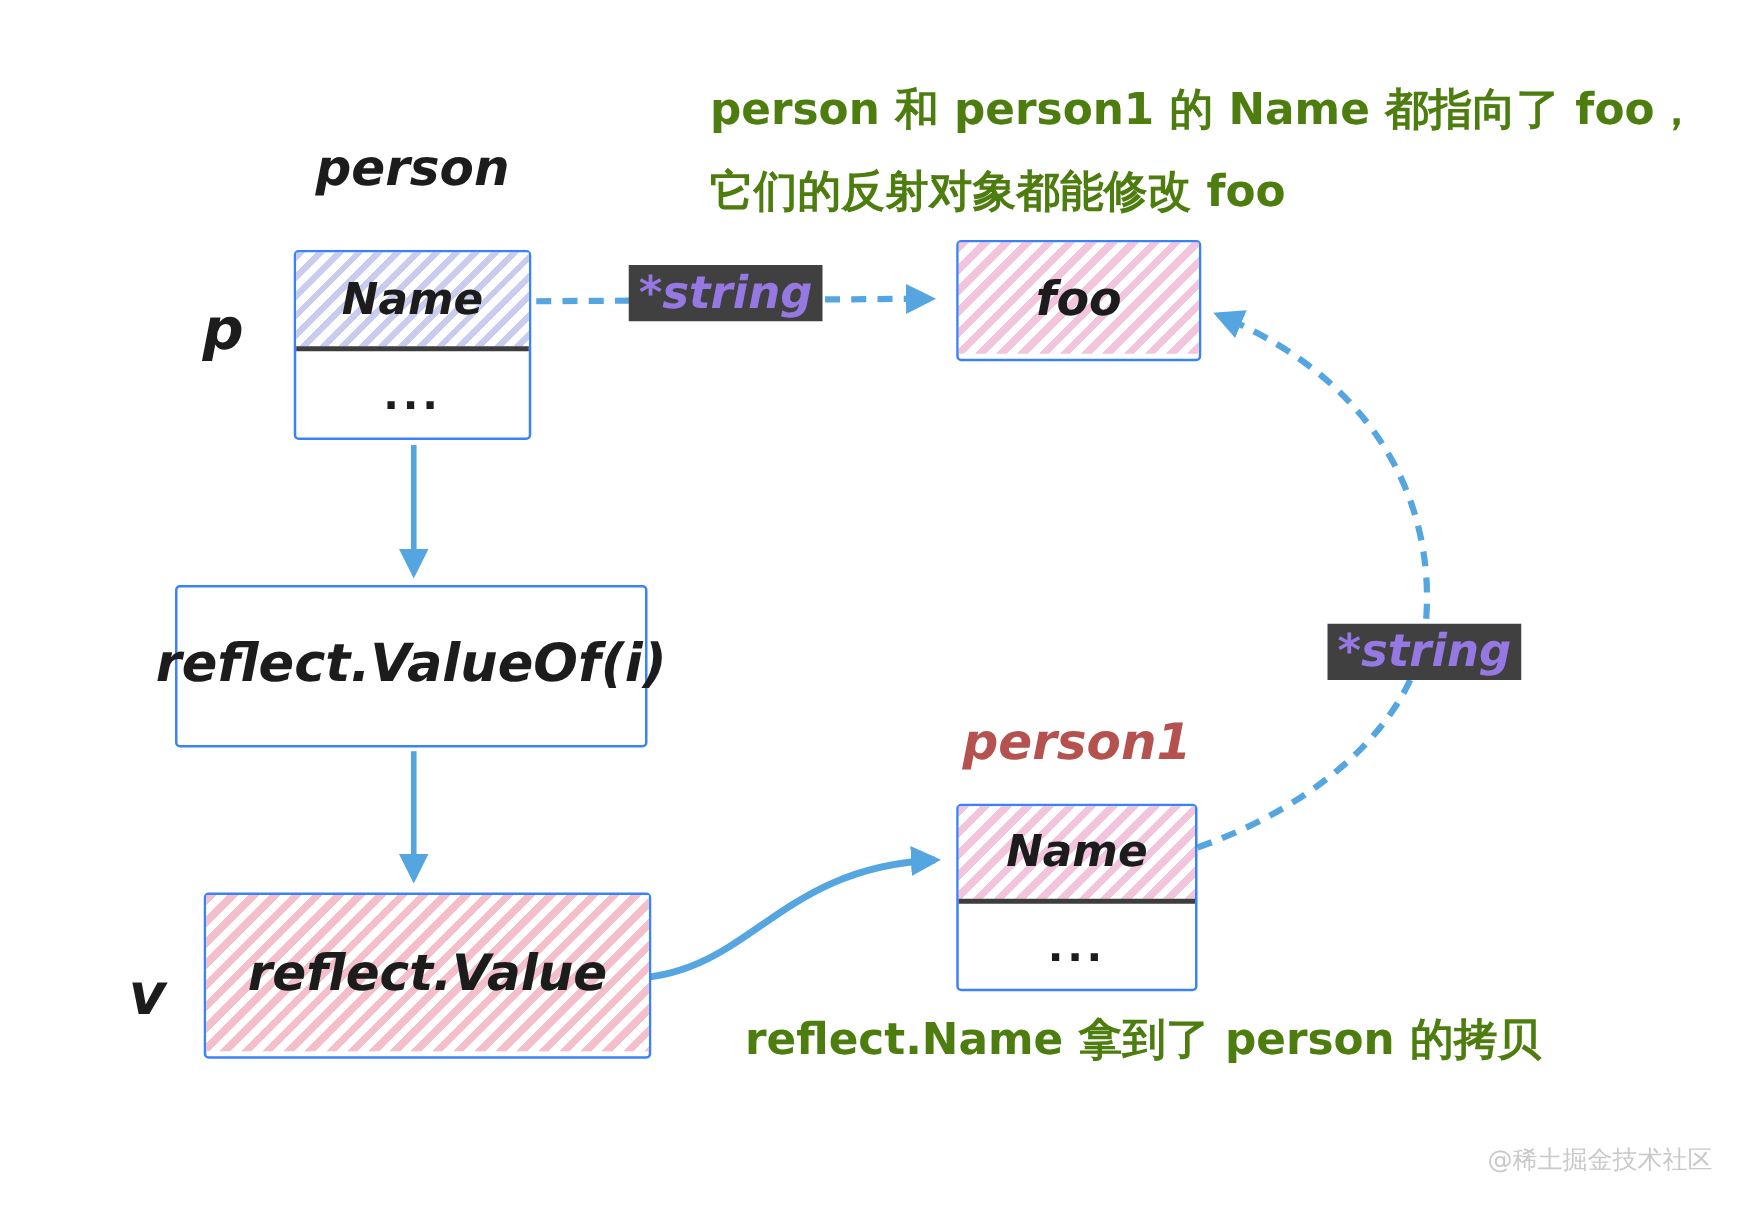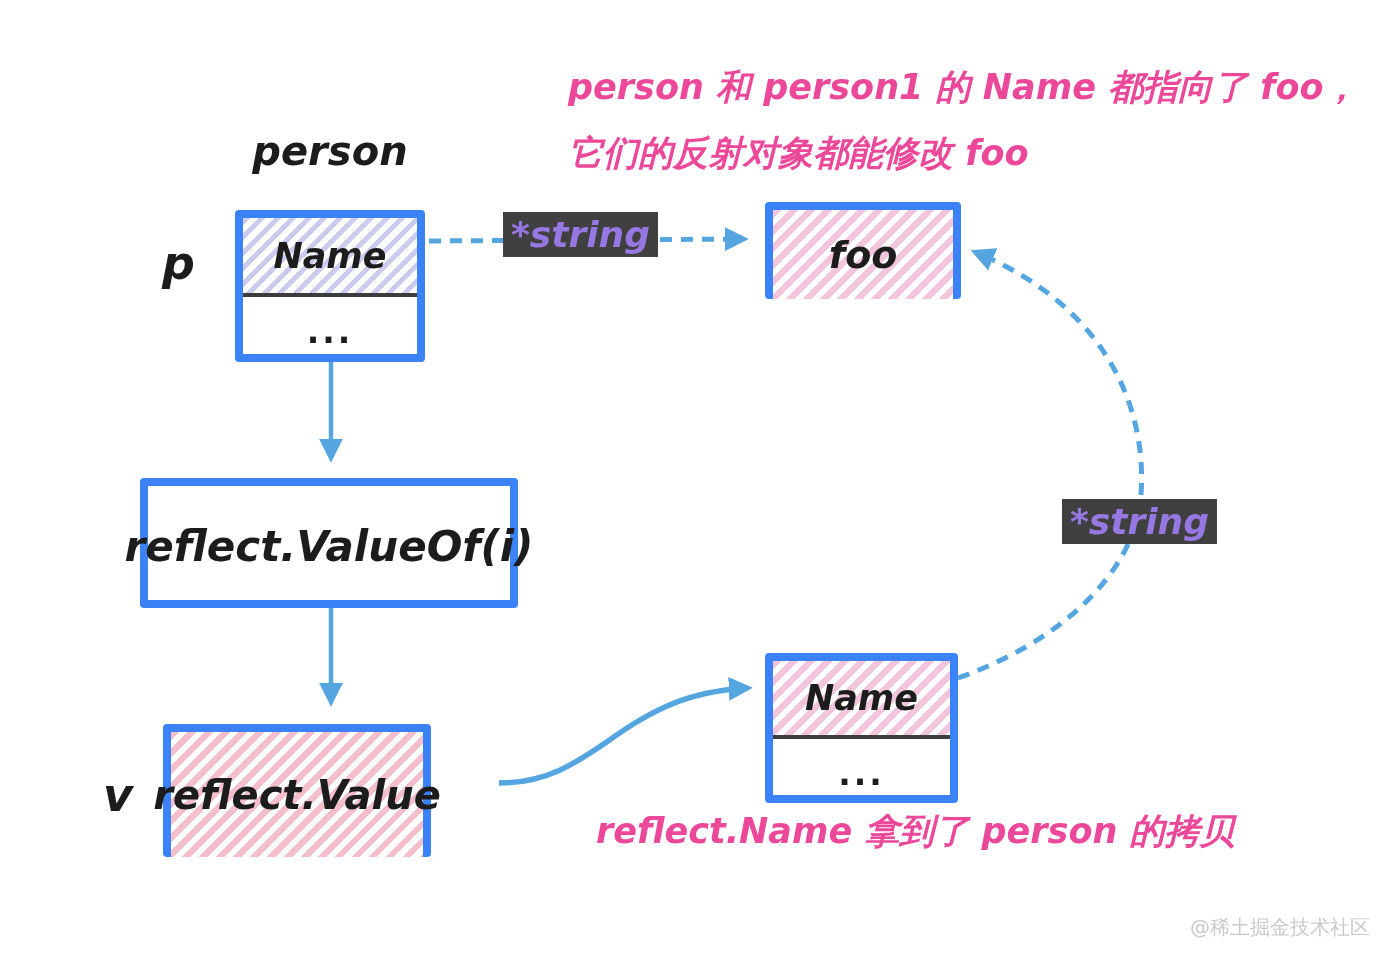--- a/index.html
+++ b/index.html
@@ -19,24 +19,23 @@
   svg.arrow-layer {
     position: absolute;
     left: 0; top: 0;
     width: 1394px; height: 964px;
     pointer-events: none;
   }
 
   
   .struct-box {
     position: absolute;
-    border: 8px solid #3b82f6;
+    border: 2px solid #3b82f6;
     border-radius: 4px;
     background: #ffffff;
-    margin-top: 10px;
   }
   .cell {
     display: flex;
     align-items: center;
     justify-content: center;
     font-weight: bold;
     font-style: italic;
     font-size: 35px;
     color: #1c1c1c;
   }
@@ -52,23 +51,22 @@
   }
   .hatch-pink-strong {
     background: repeating-linear-gradient(135deg,
       #f5becb 0px, #f5becb 6px, #ffffff 6px, #ffffff 12px);
   }
 
   
   .note {
     font-size: 35px;
     font-weight: bold;
-    color: #ec4899;
+    color: #4d7c0f;
     white-space: nowrap;
-    font-style: italic;
   }
   .struct-title {
     font-size: 40px;
     font-weight: bold;
     font-style: italic;
     color: #1c1c1c;
     text-align: center;
     white-space: nowrap;
   }
   .struct-title.red { color: #b5514e; }
@@ -113,21 +111,21 @@
     <path d="M331,356 L331,458" fill="none" stroke="#55a5e0" stroke-width="4.5" marker-end="url(#ah)"></path>
 
     <path d="M331,601 L331,702" fill="none" stroke="#55a5e0" stroke-width="4.5" marker-end="url(#ah)"></path>
 
     <path d="M499,783 C600,783 618,694 748,688" fill="none" stroke="#55a5e0" stroke-width="5.5" marker-end="url(#ah)"></path>
   </svg>
 
   <div class="abs note" style="left:568px; top:64px;">person 和 person1 的 Name 都指向了 foo，</div>
   <div class="abs note" style="left:568px; top:130px;">它们的反射对象都能修改 foo</div>
 
-  <div class="abs struct-title" style="left:235px; top:128px; width:190px;">person</div>
+  <div class="abs struct-title" style="left:235px; top:112px; width:190px;">person</div>
 
   <div class="struct-box" style="left:235px; top:200px; width:190px; height:152px;">
     <div class="cell hatch-lavender" style="height:75px;">Name</div>
     <div class="cell dots" style="height:73px;">...</div>
   </div>
 
   <div class="abs var-label" style="left:162px; top:236px;">p</div>
 
   <div class="abs ptr-label" style="left:503px; top:212px;">*string</div>
 
@@ -135,26 +133,27 @@
     <div class="cell hatch-pink" style="height:89px; font-size:38px;">foo</div>
   </div>
 
   <div class="abs ptr-label" style="left:1062px; top:499px;">*string</div>
 
   <div class="struct-box" style="left:140px; top:468px; width:378px; height:130px;">
     <div class="cell" style="height:120px; font-size:42px;">reflect.ValueOf(i)</div>
   </div>
 
 
-  <div class="struct-box" style="left:163px; top:714px; width:268px; height:133px;">
+  <div class="struct-box" style="left:163px; top:714px; width:358px; height:133px;">
     <div class="cell hatch-pink-strong" style="height:125px; font-size:40px;">reflect.Value</div>
   </div>
 
   <div class="abs var-label" style="left:103px; top:768px;">v</div>
 
+  <div class="abs struct-title red" style="left:765px; top:571px; width:193px;">person1</div>
 
   <div class="struct-box" style="left:765px; top:643px; width:193px; height:150px;">
     <div class="cell hatch-pink" style="height:74px;">Name</div>
     <div class="cell dots" style="height:72px;">...</div>
   </div>
 
   <div class="abs note" style="left:596px; top:808px;">reflect.Name 拿到了 person 的拷贝</div>
 
   <div class="abs watermark" style="right:24px; top:914px;">@稀土掘金技术社区</div>
 

